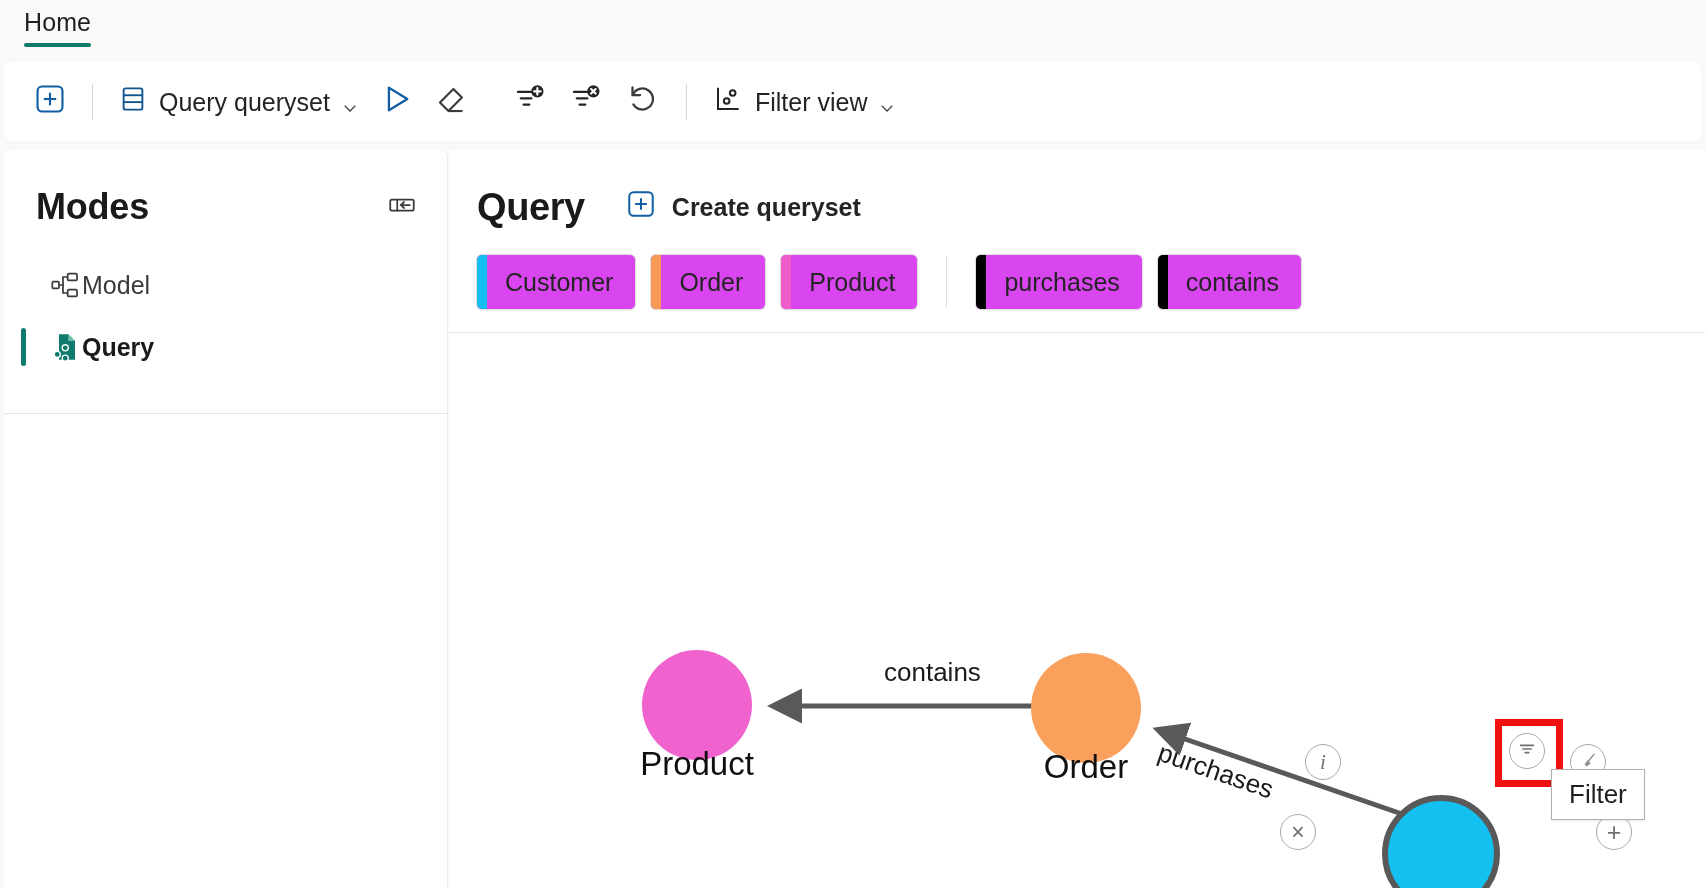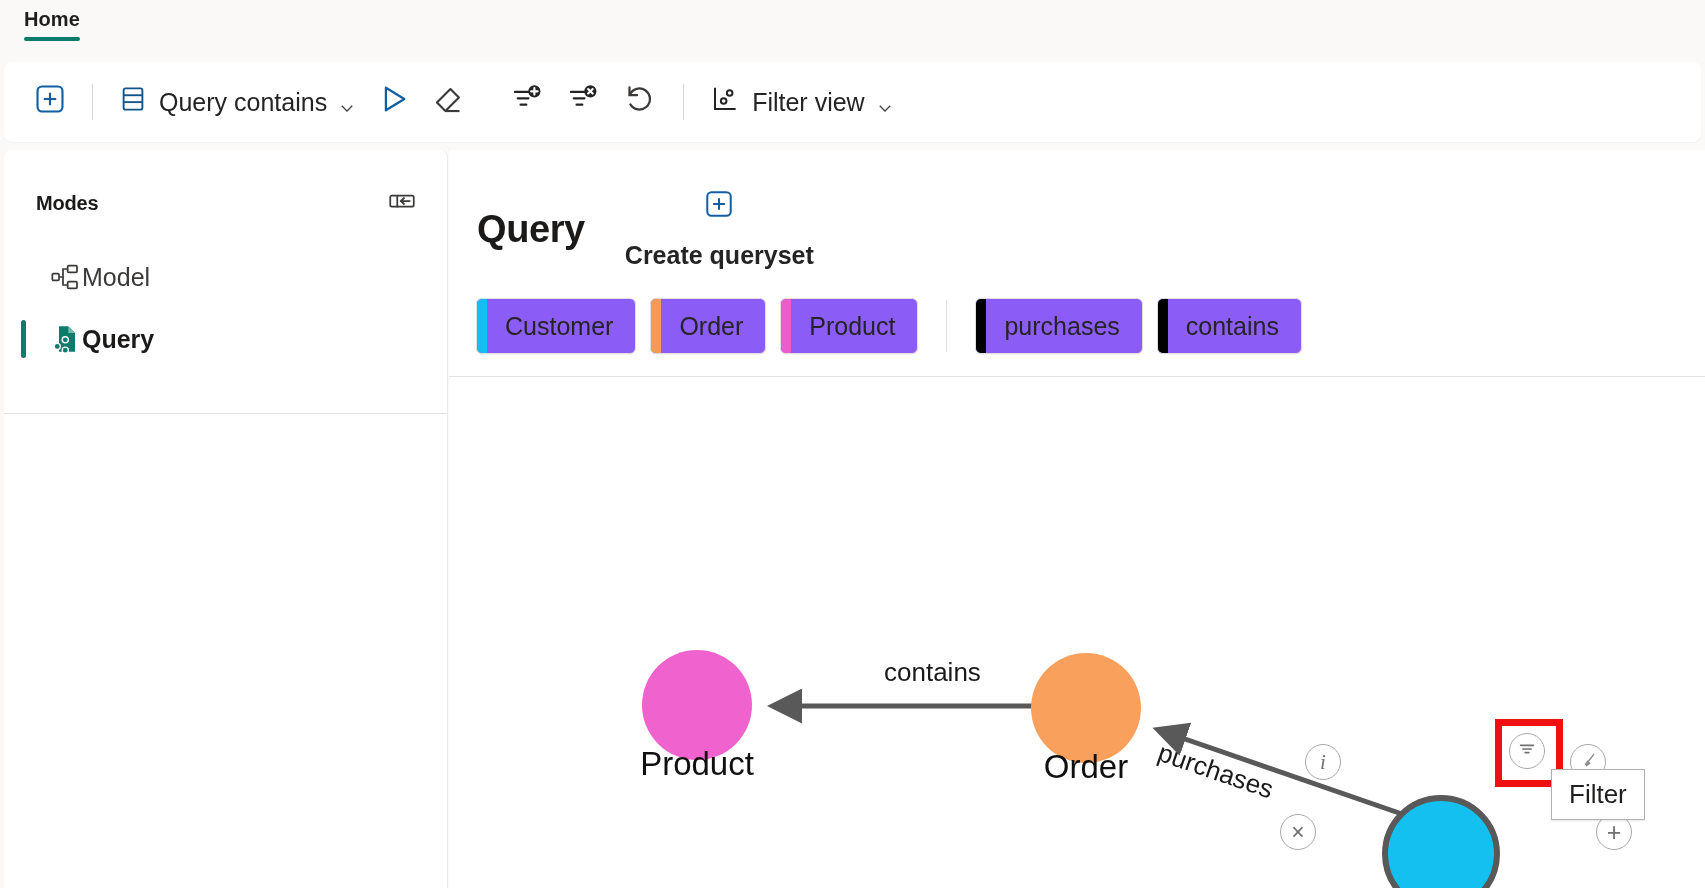--- a/index.html
+++ b/index.html
@@ -14,22 +14,22 @@
   .tabstrip {
     height: 62px;
     background: #faf9f8;
     display: flex;
     align-items: flex-start;
     padding-left: 12px;
   }
   .tab {
     position: relative;
     padding: 8px 12px 0 12px;
-    font-size: 20px;
-    font-weight: 700;
+    font-size: 25px;
+    font-weight: 400;
     color: #201f1e;
     letter-spacing: 0.1px;
     cursor: pointer;
   }
   .tab .tab-underline {
     position: absolute;
     left: 12px; right: 12px; bottom: -10px;
     height: 4px;
     border-radius: 2px;
     background: #0f7b6c;
@@ -84,21 +84,21 @@
     border-bottom: 1px solid #e6e4e2;
     border-right: 1px solid #edebe9;
   }
   .sidebar-header {
     display: flex;
     align-items: center;
     justify-content: space-between;
     padding: 36px 28px 0 32px;
   }
   .sidebar-title {
-    font-size: 20px;
+    font-size: 36px;
     font-weight: 700;
     color: #1b1a19;
     letter-spacing: -0.2px;
   }
   .collapse-btn {
     width: 34px; height: 34px;
     display: flex; align-items: center; justify-content: center;
     cursor: pointer; border-radius: 4px;
   }
 
@@ -155,35 +155,34 @@
     display: flex;
     align-items: center;
     gap: 15px;
     font-size: 25px;
     font-weight: 600;
     color: #242424;
     cursor: pointer;
     padding: 6px 10px;
     border-radius: 4px;
     margin-left: 4px;
-    flex-direction: column;
   }
 
   
   .chip-row {
     display: flex;
     align-items: center;
     gap: 14px;
     padding: 22px 0 0 27px;
   }
   .chip {
     display: flex;
     align-items: stretch;
     height: 56px;
-    background: #8b5cf6;
+    background: #d946ef;
     border: 1px solid #e1dfdd;
     border-radius: 6px;
     overflow: hidden;
     cursor: pointer;
     box-shadow: 0 1px 1px rgba(0,0,0,0.04);
   }
   .chip .accent { width: 10px; flex: none; }
   .chip .chip-label {
     display: flex; align-items: center;
     padding: 0 22px 0 18px;
@@ -270,21 +269,21 @@
   <div class="tb-sep"></div>
 
   <div class="tb-btn">
     <span>
       <svg width="30" height="30" viewBox="0 0 24 24" fill="none" stroke="#0f548c" stroke-width="1.5">
         <rect x="4.5" y="3.5" width="15" height="17" rx="1.6"></rect>
         <line x1="4.5" y1="9" x2="19.5" y2="9"></line>
         <line x1="4.5" y1="14.5" x2="19.5" y2="14.5"></line>
       </svg>
     </span>
-    <span>Query contains</span>
+    <span>Query queryset</span>
     <span class="chev">
       <svg width="18" height="18" viewBox="0 0 24 24" fill="none" stroke="#424242" stroke-width="1.7">
         <polyline points="5,9 12,16 19,9"></polyline>
       </svg>
     </span>
   </div>
 
   <div class="tb-btn">
     <span>
       <svg width="34" height="34" viewBox="0 0 24 24" fill="none" stroke="#115ea3" stroke-width="1.6" stroke-linejoin="round">

